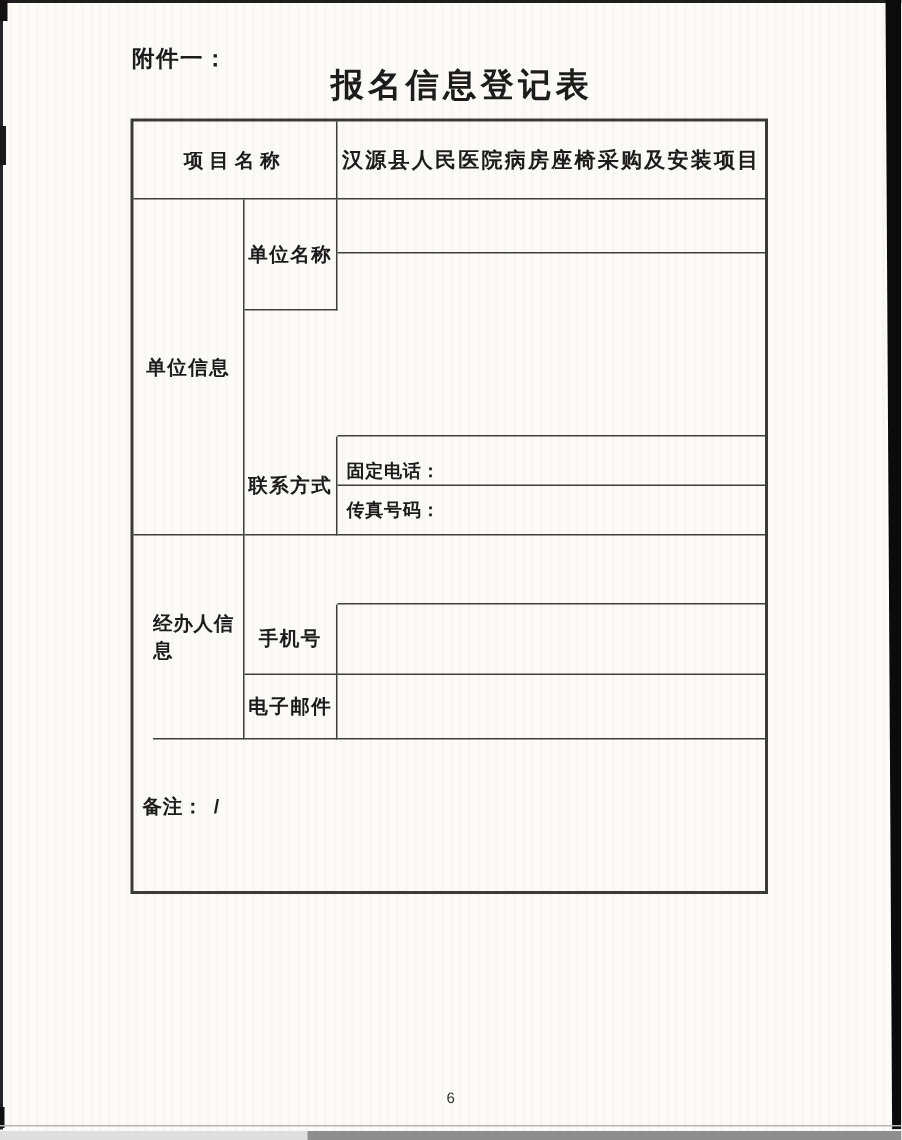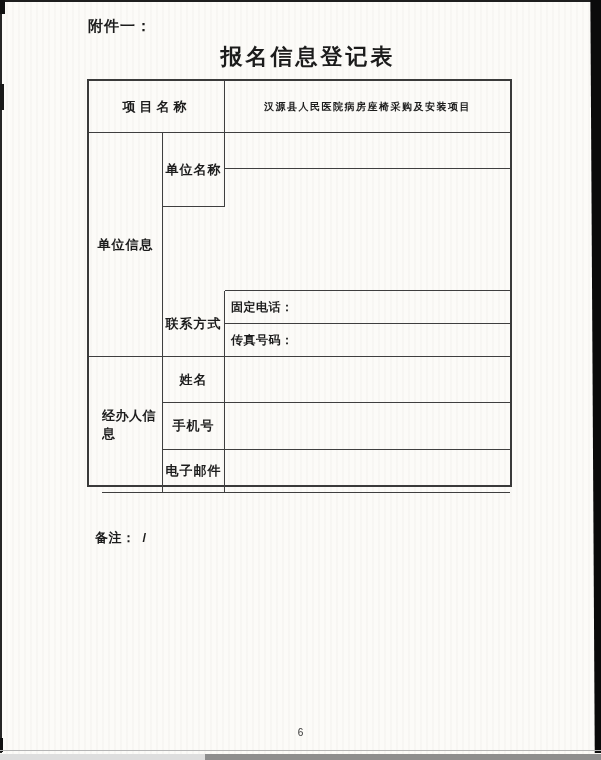--- a/index.html
+++ b/index.html
@@ -26,49 +26,49 @@
   .notch3 { position:absolute; left:0; top:738px; width:3px; height:14px; background:#111; }
   .edge-right {
     position:absolute; right:0; top:0; width:13px; height:753px; background:#0b0b0b;
     clip-path:polygon(18% 0, 100% 0, 100% 100%, 52% 100%);
   }
   .edge-bottom-line { position:absolute; left:0; top:750px; width:601px; height:1px; background:#b5b5b5; }
   .edge-bottom-light{ position:absolute; left:0; top:754px; width:205px; height:6px; background:#dedede; }
   .edge-bottom-dark { position:absolute; left:205px; top:754px; width:396px; height:6px; background:#8e8e8e; }
 
   .attachment {
-    position:absolute; left:88px; top:17px;
+    position:absolute; left:88px; top:30px;
     font-size:15px; font-weight:bold; letter-spacing:1px;
   }
   .doc-title {
     position:absolute; left:96px; top:42px; width:424px;
     text-align:center; font-size:22px; font-weight:bold; letter-spacing:3px;
   }
 
   .reg-table {
     position:absolute; left:87px; top:79px;
-    width:425px; height:408px;
+    width:425px; height:517px;
     border:2px solid #3a3a3a;
     display:grid;
     grid-template-columns:74px 62px 285px;
     grid-template-rows:52px 36px 38px 84px 33px 33px 46px 47px 43px 89px;
     background:transparent;
   }
   .cell {
     border-right:1px solid #3f3f3f;
     border-bottom:1px solid #3f3f3f;
     display:flex; align-items:center; justify-content:center;
     font-size:13px; font-weight:bold; letter-spacing:1px;
     overflow:hidden;
   }
   .cell.nr { border-right:none; }
   .cell.nb { border-bottom:none; }
   .cell.left { justify-content:flex-start; padding-left:6px; }
   .cell.wide-label { letter-spacing:4px; }
-  .project-value { font-size:10px; letter-spacing:1.5px; }
+  .project-value { font-size:14px; letter-spacing:1.5px; }
   .note-cell {
     display:block; text-align:left; align-items:flex-start;
     font-size:9.5px; letter-spacing:0; line-height:1.85;
     padding:2px 3px 0 4px; font-weight:bold; color:#222;
   }
   .contact-line { font-size:12px; letter-spacing:0.5px; }
   .remarks-cell { font-size:13px; letter-spacing:0.5px; }
   .remarks-cell .slash { margin-left:7px; font-weight:bold; }
   .page-number {
     position:absolute; left:0; top:727px; width:601px;
@@ -98,31 +98,30 @@
   <div class="cell wide-label" style="grid-column:1/3; grid-row:1;">项目名称</div>
   <div class="cell nr project-value" style="grid-column:3/4; grid-row:1;">汉源县人民医院病房座椅采购及安装项目</div>
 
   <div class="cell" style="grid-column:1/2; grid-row:2/7;">单位信息</div>
   <div class="cell" style="grid-column:2/3; grid-row:2/4;">单位名称</div>
   <div class="cell nr" style="grid-column:3/4; grid-row:2;"></div>
 
   <div class="cell nr" style="grid-column:3/4; grid-row:4;"></div>
 
   <div class="cell" style="grid-column:2/3; grid-row:5/7;">联系方式</div>
-  <div class="cell nr left contact-line" style="grid-column:3/4; grid-row:5;">
+  <div class="cell nr left contact-line" style="grid-column:3/4; grid-row:5;align-items:flex-end;">
       <span>固定电话：</span>
       <span></span>
     </div>
   <div class="cell nr left contact-line" style="grid-column:3/4; grid-row:6;">
       <span>传真号码：</span>
       <span></span>
     </div>
 
   <div class="cell" style="grid-column:1/2; grid-row:7/10; letter-spacing:0.5px;margin-left:13px;">经办人信息</div>
-  <div class="cell" style="grid-column:2/3; grid-row:7;">姓名</div>
   <div class="cell nr" style="grid-column:3/4; grid-row:7;"></div>
   <div class="cell" style="grid-column:2/3; grid-row:8;">手机号</div>
   <div class="cell nr" style="grid-column:3/4; grid-row:8;"></div>
   <div class="cell" style="grid-column:2/3; grid-row:9;">电子邮件</div>
   <div class="cell nr" style="grid-column:3/4; grid-row:9;"></div>
 
   <div class="cell nr nb left remarks-cell" style="grid-column:1/4; grid-row:10;">
       <span>备注：</span>
       <span class="slash">/</span>
     </div>

